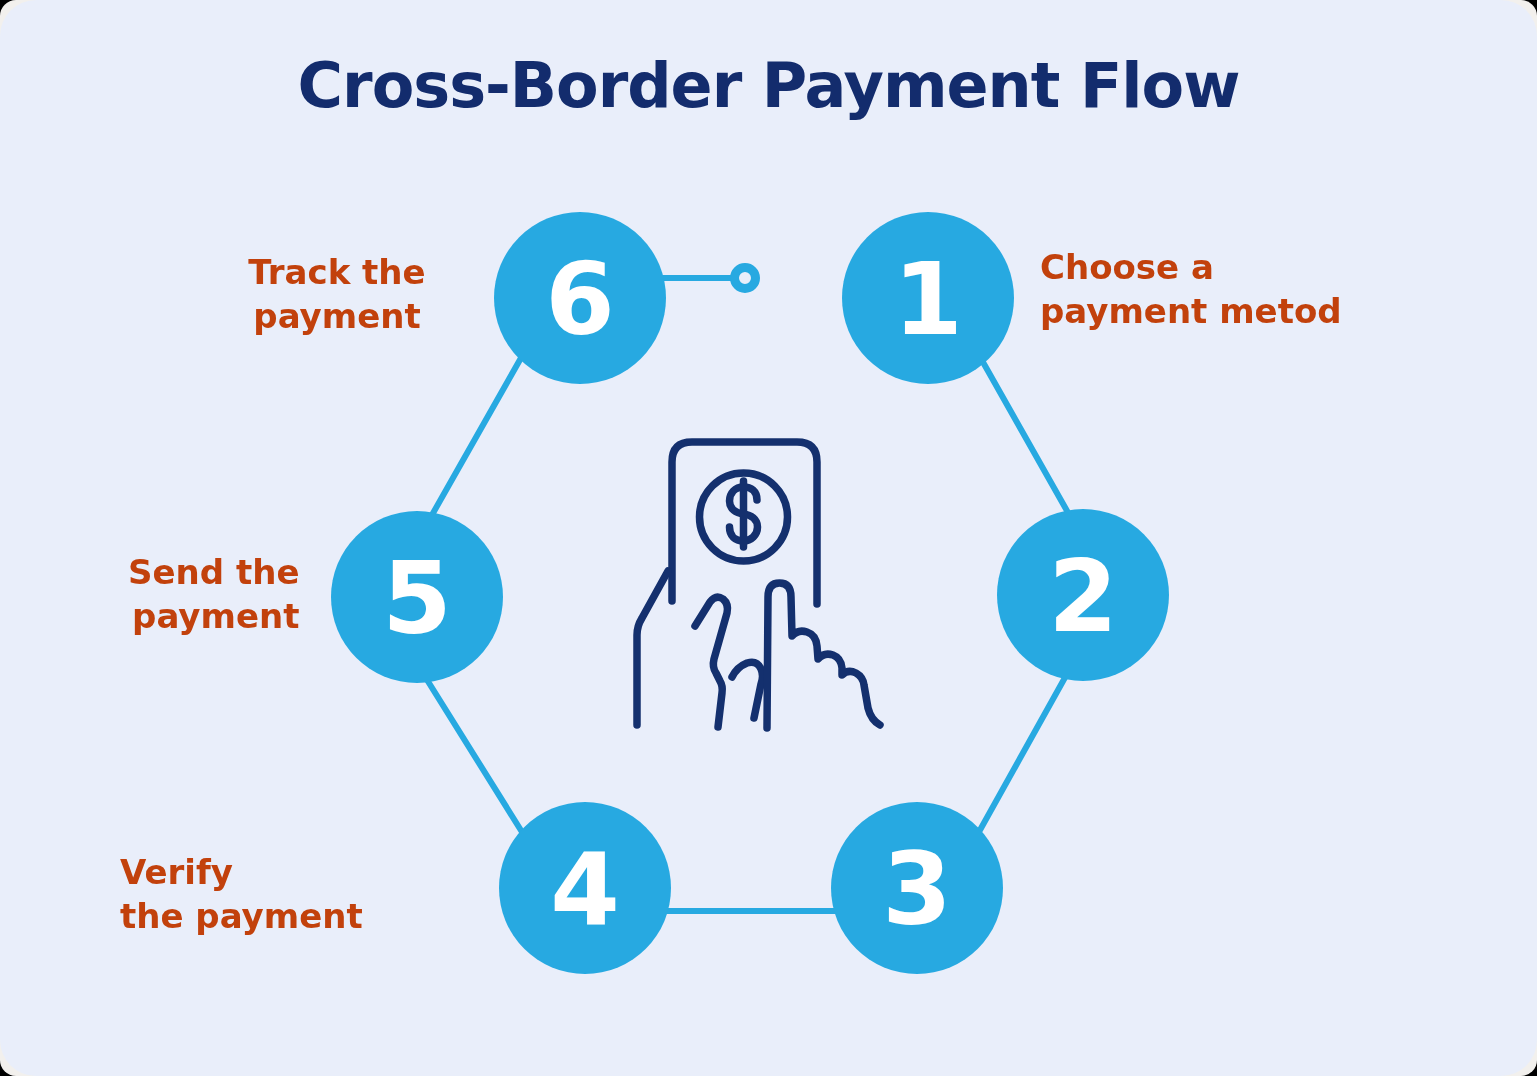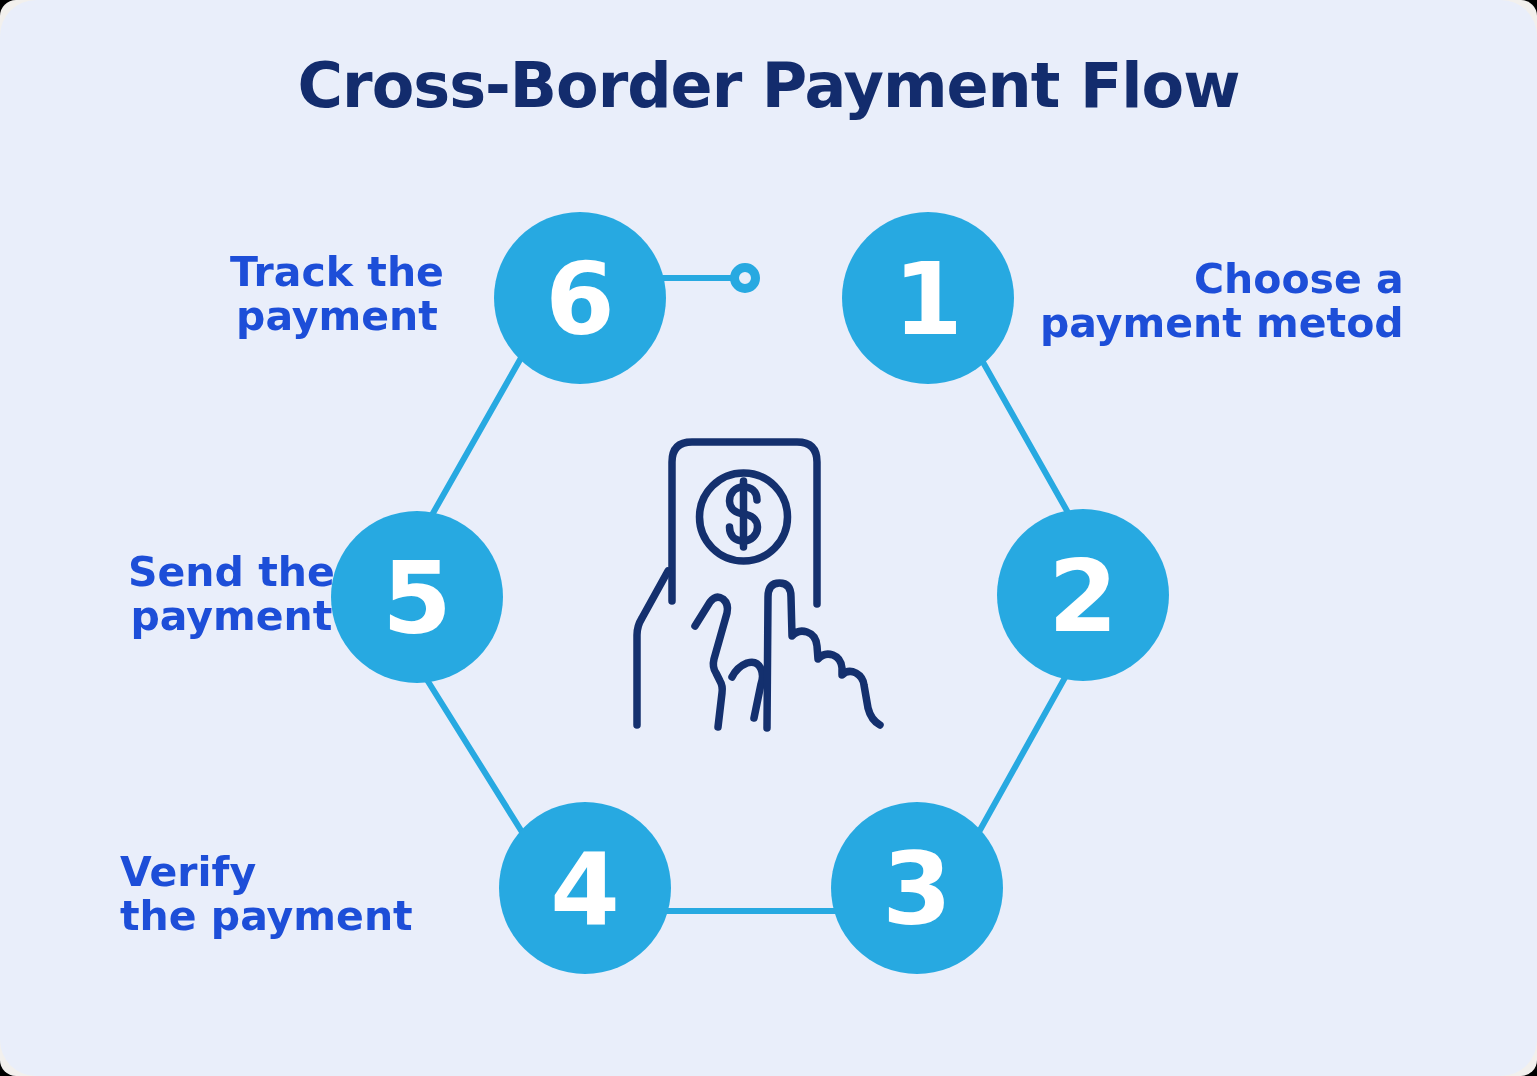--- a/index.html
+++ b/index.html
@@ -12,27 +12,27 @@
   svg.connectors{position:absolute;left:0;top:0;z-index:1;}
   .step-circle{position:absolute;width:172px;height:172px;border-radius:50%;background:#27a9e1;
                display:flex;align-items:center;justify-content:center;z-index:2;}
   .step-number{color:#ffffff;font-size:100px;font-weight:700;line-height:1;transform:translateY(2px);}
   .c1{left:842px;top:212px}
   .c2{left:997px;top:509px}
   .c3{left:831px;top:802px}
   .c4{left:499px;top:802px}
   .c5{left:331px;top:511px}
   .c6{left:494px;top:212px}
-  .step-label{position:absolute;z-index:2;color:#1d4ed8;font-size:41px;line-height:44px;
+  .step-label{position:absolute;z-index:2;color:#c2410c;font-size:34px;line-height:44px;
               font-weight:700;white-space:pre-line;letter-spacing:0px;}
-  .l1{left:1040px;top:257px;text-align:right}
+  .l1{left:1040px;top:245px;text-align:left}
   .l2{left:1193px;top:528px;text-align:left}
   .l3{left:1022px;top:850px;text-align:left}
   .l4{left:120px;top:850px;width:300px;text-align:left}
-  .l5{left:128px;top:550px;text-align:center}
+  .l5{left:128px;top:550px;text-align:right}
   .l6{left:197px;top:250px;width:280px;text-align:center}
   svg.center-icon{position:absolute;left:600px;top:420px;z-index:2;}
 </style>
 </head>
 <body>
 
 <div id="stage">
   <div class="outer"></div>
   <div class="card">
 

